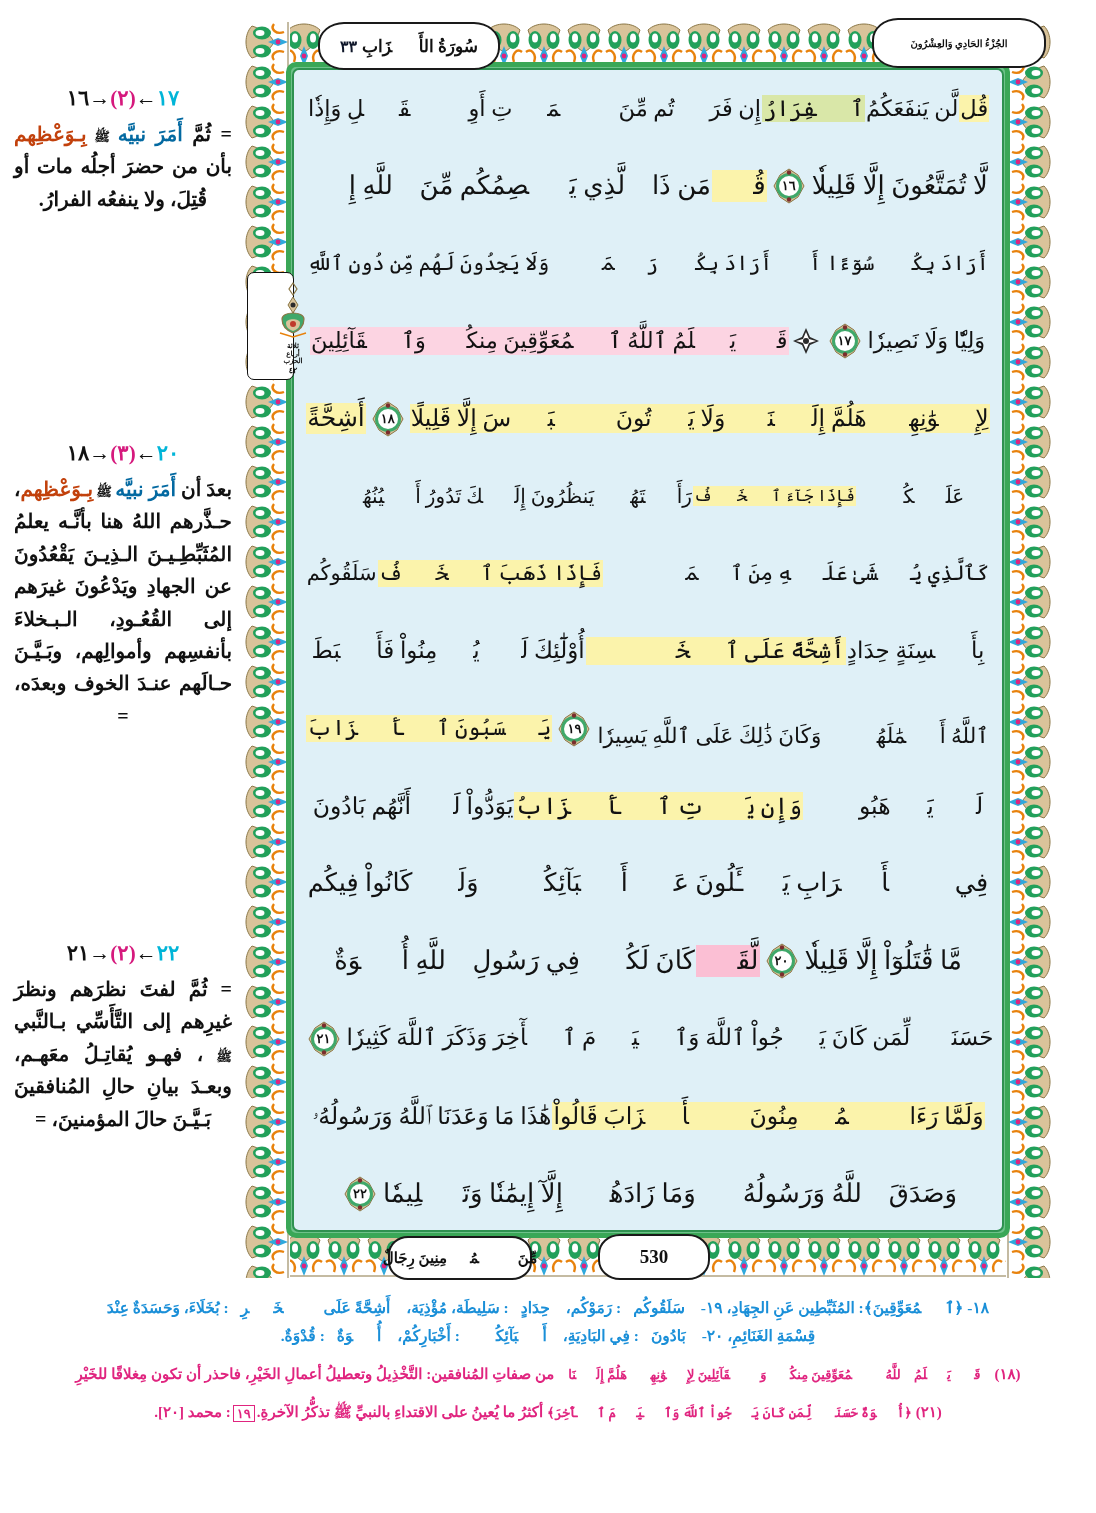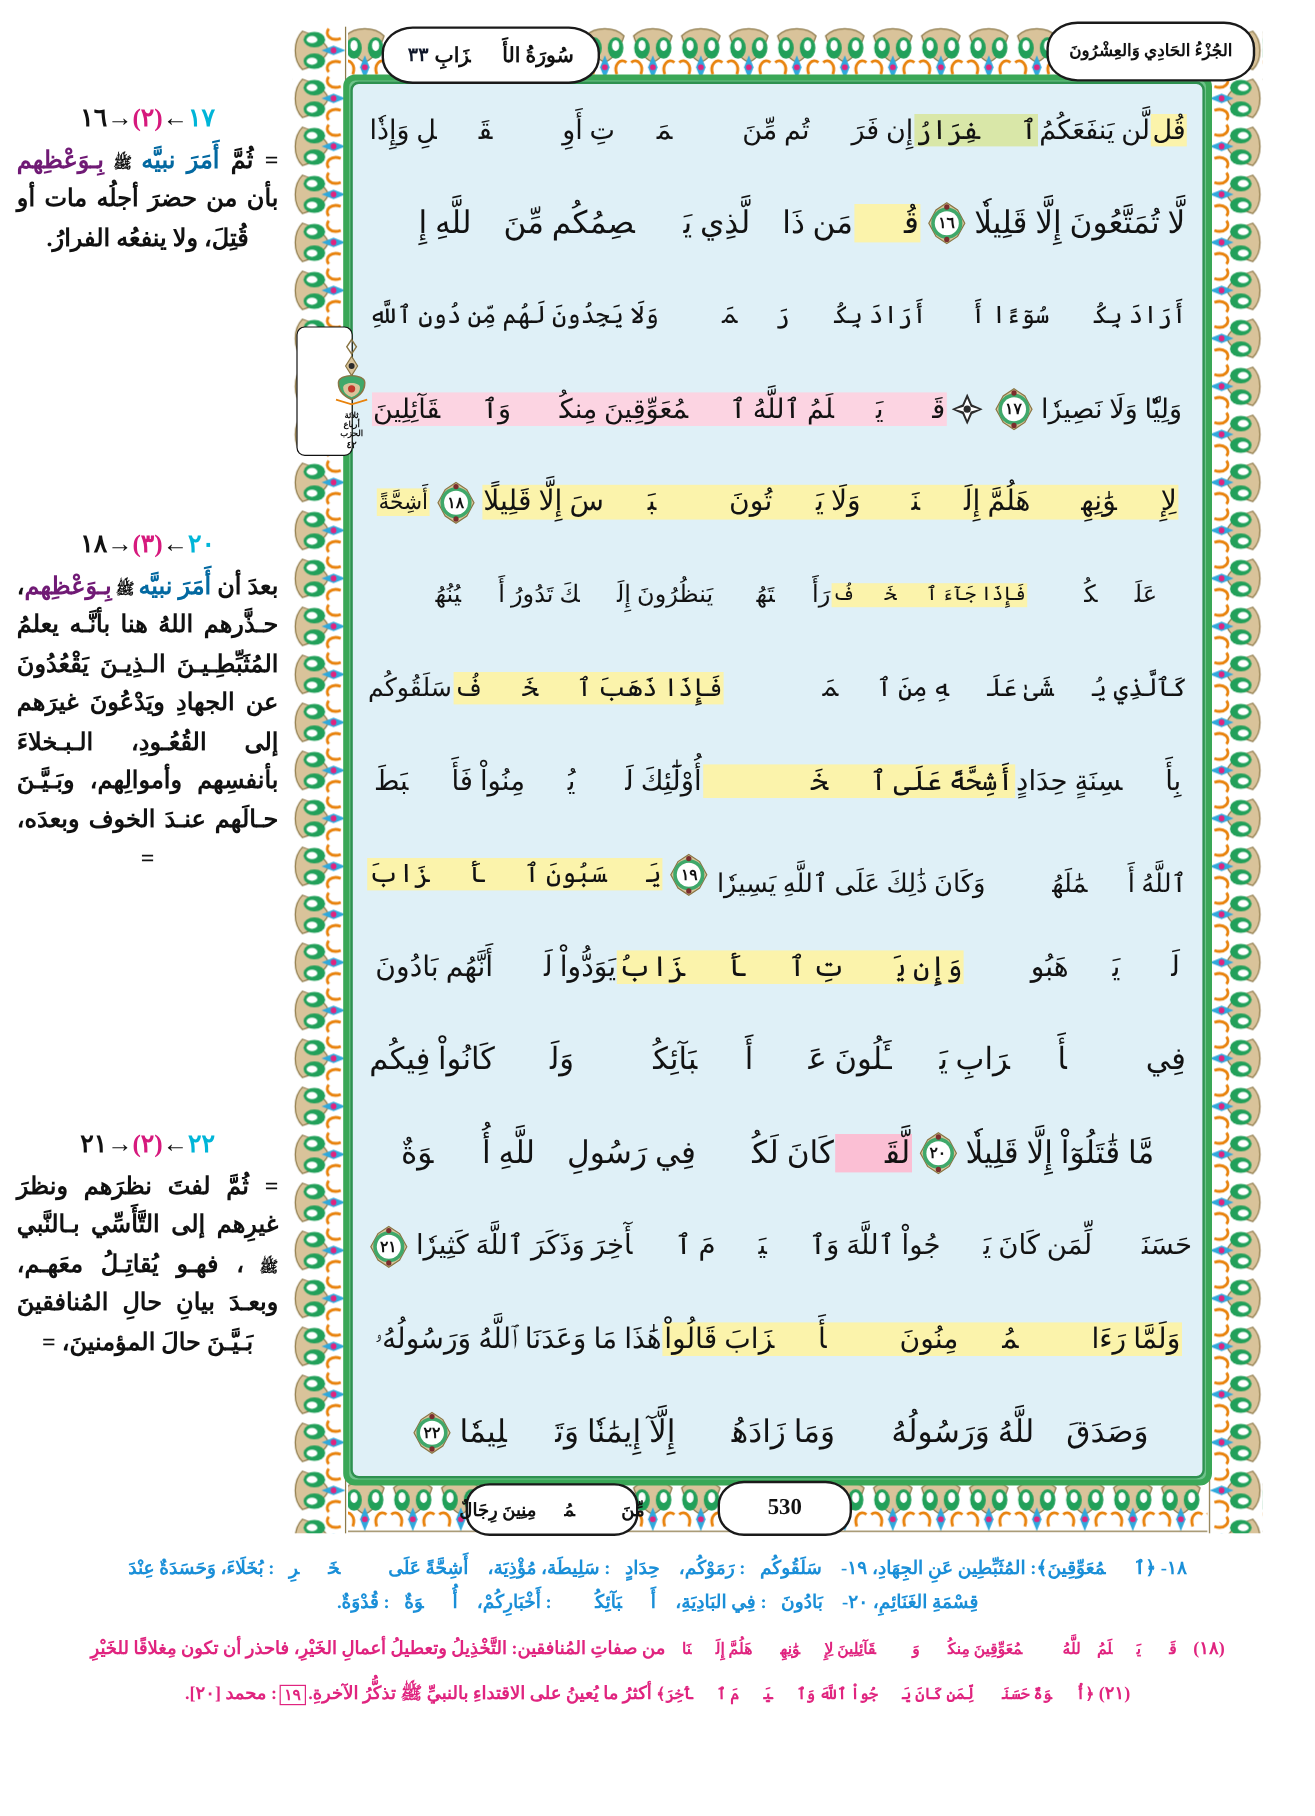--- a/index.html
+++ b/index.html
@@ -119,21 +119,21 @@
   }
   .rng-a{color:#00b5d8;}
   .rng-mid{color:#d6197d;}
   .rng-b{color:#111;}
   .arrow{color:#111;font-weight:700;}
   .note-body{
     font-size:20px;line-height:1.62;color:#111;text-align:justify;
     direction:rtl;font-weight:600;text-align-last:center;
   }
   .nb-cyan{color:#0369a1;font-weight:700;}
-  .nb-blue{color:#701a75;font-weight:700;}
+  .nb-blue{color:#c2410c;font-weight:700;}
   .sall{font-size:13px;color:#111;}
 
   
   #footnotes{
     position:absolute;left:18px;top:1296px;width:1060px;height:210px;z-index:6;
   }
   .fn-row{direction:rtl;text-align:center;font-weight:700;}
   .fn-blue{color:#1a8fd8;font-size:15.5px;line-height:1.55;}
   .fn-pink{color:#e0247f;font-size:15px;line-height:1.6;}
   .fn-num{font-weight:700;}
@@ -208,21 +208,21 @@
 
   <div id="panel-outer"></div>
   <div id="panel-inner"></div>
 
   <div id="surah-cartouche" class="cartouche">
     <span class="cart-text">سُورَةُ الأَحۡزَابِ</span>
     <span id="surah-num">٣٣</span>
   </div>
 
   <div id="juz-cartouche" class="cartouche">
-    <span class="cart-text" style="font-size:14px;">الجُزْءُ الحَادِي وَالعِشْرُونَ</span>
+    <span class="cart-text" style="font-size:10px;">الجُزْءُ الحَادِي وَالعِشْرُونَ</span>
   </div>
 
   <div id="hizb-tab">
     <svg id="hizb-orn" viewBox="0 0 30 60">
       <path d="M15 2 L19 8 L15 14 L11 8 Z" fill="none" stroke="#8a7645" stroke-width="1.2"></path>
       <path d="M15 16 L20 24 L15 32 L10 24 Z" fill="#d9c39a" stroke="#8a7645" stroke-width="1"></path>
       <circle cx="15" cy="24" r="2.5" fill="#2b2b2b"></circle>
       <path d="M4 38 C4 30 26 30 26 38 C26 46 20 50 15 52 C10 50 4 46 4 38 Z" fill="#3fa86a" stroke="#8a7645" stroke-width="1.2"></path>
       <path d="M8 42 C8 37 22 37 22 42 C22 47 18 49 15 50 C12 49 8 47 8 42 Z" fill="#d9c39a"></path>
       <circle cx="15" cy="43" r="3" fill="#c0392b"></circle>
@@ -283,21 +283,21 @@
         <span class="ayah-no">
           <svg viewBox="0 0 36 36">
             <path d="M18 1 L27 7 L33 18 L27 29 L18 35 L9 29 L3 18 L9 7 Z" fill="#d9c39a" stroke="#8a7645" stroke-width="1"></path>
             <circle cx="18" cy="18" r="13" fill="#3fa86a"></circle>
             <circle cx="18" cy="18" r="10" fill="#ffffff"></circle>
             <circle cx="18" cy="4.5" r="2.2" fill="#7a2d2d"></circle>
             <circle cx="18" cy="31.5" r="2.2" fill="#7a2d2d"></circle>
           </svg>
           <span>١٨</span>
         </span>
-        <span class="seg hl-yellow" style="font-size: 18px;">أَشِحَّةً</span>
+        <span class="seg hl-yellow" style="font-size: 25px;">أَشِحَّةً</span>
       </div>
       <div class="aline">
         <span class="seg hl-none" style="font-size: 20px;">عَلَيۡكُمۡۖ </span>
         <span class="seg hl-yellow" style="font-size: 16px;">فَإِذَا جَآءَ ٱلۡخَوۡفُ</span>
         <span class="seg hl-none" style="font-size: 20px;"> رَأَيۡتَهُمۡ يَنظُرُونَ إِلَيۡكَ تَدُورُ أَعۡيُنُهُمۡ</span>
       </div>
       <div class="aline">
         <span class="seg hl-none" style="font-size: 21px;">كَٱلَّذِي يُغۡشَىٰ عَلَيۡهِ مِنَ ٱلۡمَوۡتِۖ </span>
         <span class="seg hl-yellow" style="font-size: 21px;">فَإِذَا ذَهَبَ ٱلۡخَوۡفُ</span>
         <span class="seg hl-none" style="font-size: 21px;"> سَلَقُوكُم</span>

